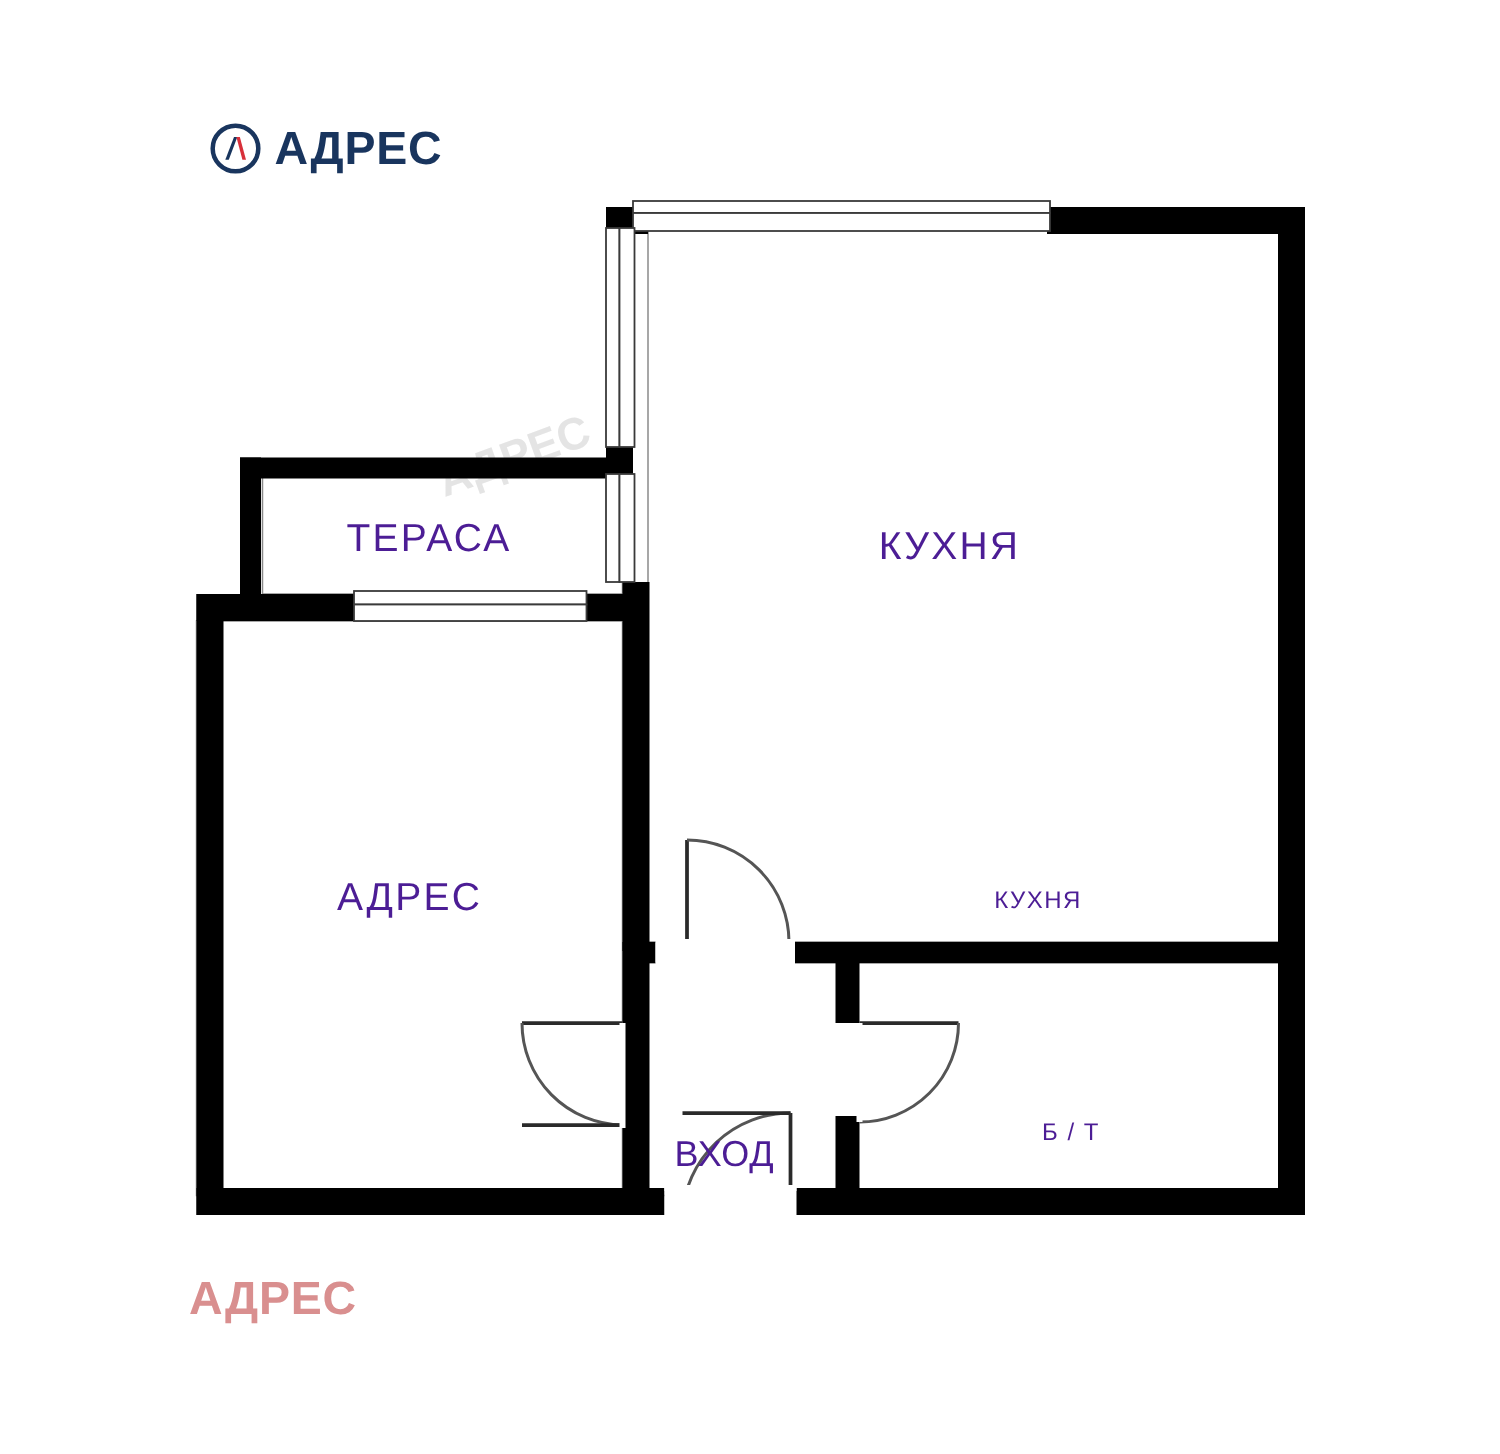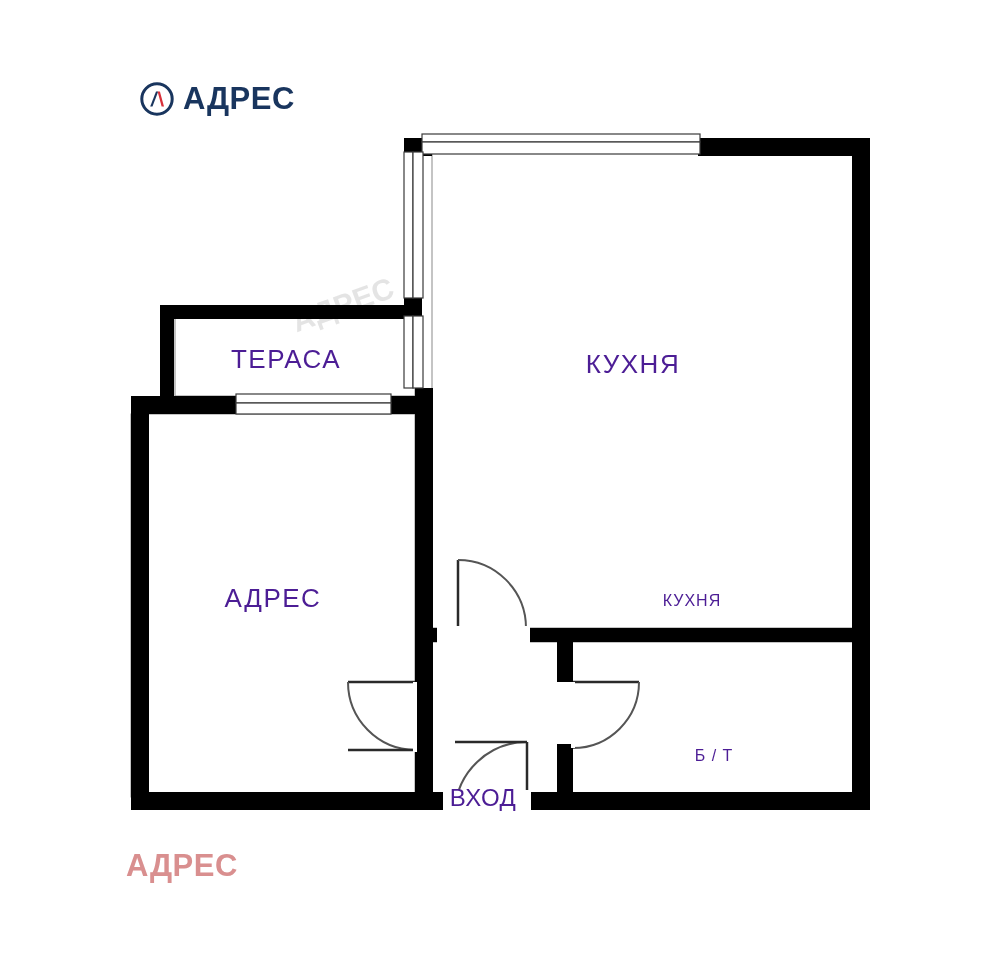--- a/index.html
+++ b/index.html
@@ -222,17 +222,17 @@
       <rect x="443" y="790" width="88" height="22"></rect>
     </g>
 
   </svg>
 
   <div class="room-label" style="left:286px; top:359px;">ТЕРАСА</div>
   <div class="room-label" style="left:633px; top:364px;">КУХНЯ</div>
   <div class="room-label" style="left:273px; top:598px;">АДРЕС</div>
   <div class="room-label small" style="left:692px; top:601px;">КУХНЯ</div>
   <div class="room-label small" style="left:714px; top:756px;">Б / Т</div>
-  <div class="room-label entry" style="left:483px; top:798px;">ВХОД</div>
+  <div class="room-label entry" style="left:483px; top:770px;">ВХОД</div>
 
   <div id="bottom-watermark">АДРЕС</div>
 
 </div>
 
 </body></html>

